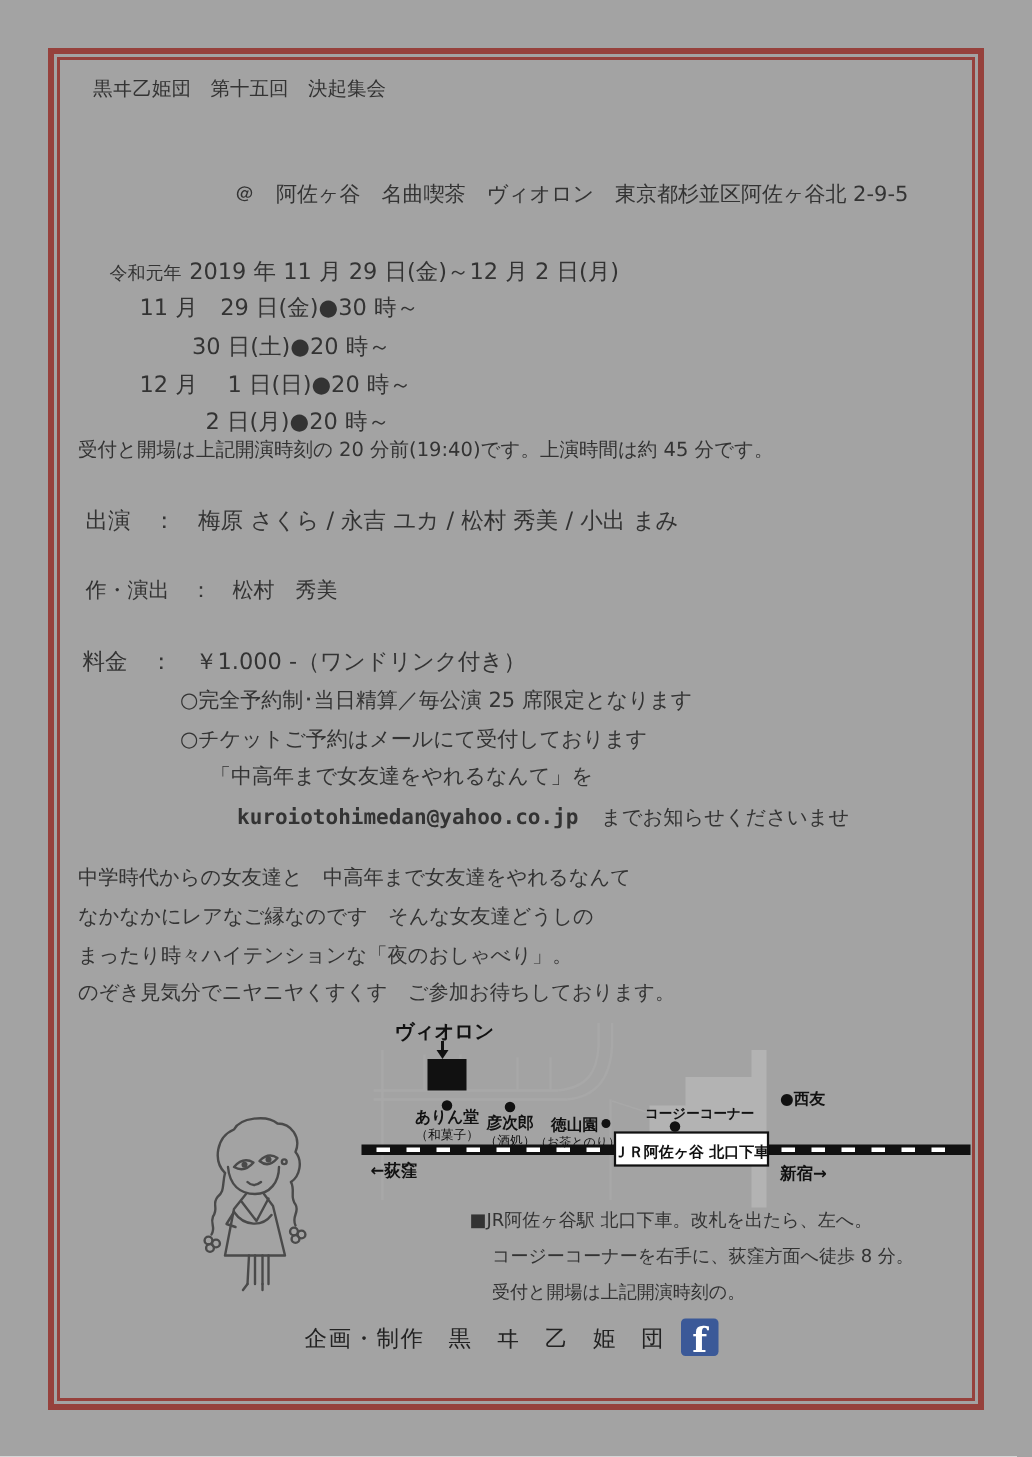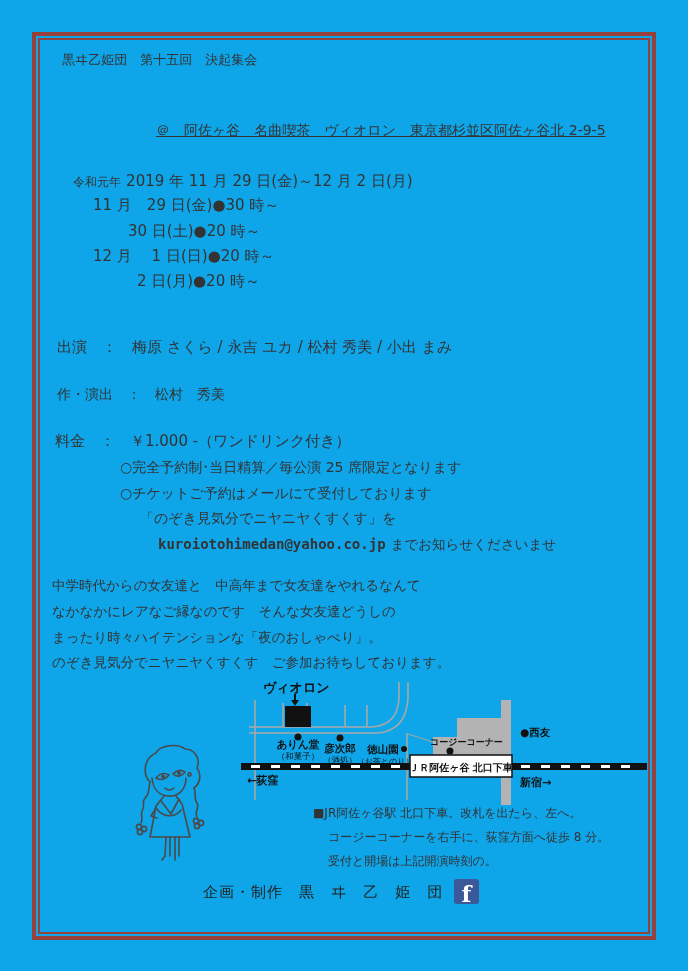--- a/index.html
+++ b/index.html
@@ -1,65 +1,66 @@
 <!DOCTYPE html>
 <html><head>
 <meta charset="utf-8">
 <style>
   html,body { margin:0; padding:0; background:#ffffff; }
   .page {
-    position:relative; width:688px; height:971px; background:#0ea5e9;
+    position:relative; width:688px; height:971px; background:#a3a3a3;
     font-family:"DejaVu Sans", sans-serif; color:#333333; overflow:hidden;
   }
   .frame {
     position:absolute; left:32px; top:32px; width:624px; height:908px;
     border:4px solid #96413c; box-sizing:border-box;
   }
   .frame-inner { position:absolute; inset:2px; border:2px solid #96413c; }
   .t { position:absolute; white-space:nowrap; line-height:1.25; }
   .era { font-size:12px;margin-left:20px; }
   .bigdate { font-size:15px; }
   .email { font-family:"DejaVu Sans Mono", monospace; font-weight:700; font-size:14px; }
-  .email-suffix { font-size:13.5px; }
+  .email-suffix { font-size:13.5px; margin-left:10px; }
   .fb {
     position:absolute; left:454px; top:879px; width:25px; height:25px;
     background:#3b5998; border-radius:3px; color:#ffffff; overflow:hidden;
     font-family:"DejaVu Serif", serif; font-weight:bold; font-size:23px;
     text-align:center; line-height:30px; cursor:pointer;
   }
   .serifline { font-family:"DejaVu Serif", serif; letter-spacing:1px; }
   svg text { font-family:"DejaVu Sans", sans-serif; fill:#111111; }
 </style>
 </head>
 <body>
 
 <div class="page">
   <div class="frame">
     <div class="frame-inner"></div>
   </div>
 
   <div class="t" style="left:62px; top:52px; font-size:13px;">黒ヰ乙姫団　第十五回　決起集会</div>
-  <div class="t" style="left:156px; top:122px; font-size:14px;text-decoration:underline;">＠　阿佐ヶ谷　名曲喫茶　ヴィオロン　東京都杉並区阿佐ヶ谷北 2-9-5</div>
+  <div class="t" style="left:156px; top:122px; font-size:14px;">＠　阿佐ヶ谷　名曲喫茶　ヴィオロン　東京都杉並区阿佐ヶ谷北 2-9-5</div>
 
   <div class="t" style="left:53px; top:171px;">
     <span class="era">令和元年</span>
     <span class="bigdate">2019 年 11 月 29 日(金)～12 月 2 日(月)</span>
   </div>
   <div class="t" style="left:93px;  top:196px; font-size:15px;">11 月　29 日(金)●30 時～</div>
   <div class="t" style="left:128px; top:222px; font-size:15px;">30 日(土)●20 時～</div>
   <div class="t" style="left:93px;  top:247px; font-size:15px;">12 月　 1 日(日)●20 時～</div>
   <div class="t" style="left:137px; top:272px; font-size:15px;">2 日(月)●20 時～</div>
+  <div class="t" style="left:52px; top:293px; font-size:13px;">受付と開場は上記開演時刻の 20 分前(19:40)です。上演時間は約 45 分です。</div>
 
   <div class="t" style="left:57px; top:338px; font-size:15px;">出演　：　梅原 さくら / 永吉 ユカ / 松村 秀美 / 小出 まみ</div>
   <div class="t" style="left:57px; top:386px; font-size:14px;">作・演出　：　松村　秀美</div>
 
   <div class="t" style="left:55px; top:432px; font-size:15px;">料金　：　￥1.000 -（ワンドリンク付き）</div>
   <div class="t" style="left:120px; top:459px; font-size:14px;">○完全予約制･当日精算／毎公演 25 席限定となります</div>
   <div class="t" style="left:120px; top:485px; font-size:14px;">○チケットご予約はメールにて受付しております</div>
-  <div class="t" style="left:140px; top:510px; font-size:14px;">「のぞき見気分でニヤニヤくすくす」を</div>
+  <div class="t" style="left:140px; top:510px; font-size:14px;">「中高年まで女友達をやれるなんて」を</div>
   <div class="t" style="left:158px; top:534px;">
     <span class="email">kuroiotohimedan@yahoo.co.jp</span>
     <span class="email-suffix">までお知らせくださいませ</span>
   </div>
 
   <div class="t" style="left:52px; top:577px; font-size:13.5px;">中学時代からの女友達と　中高年まで女友達をやれるなんて</div>
   <div class="t" style="left:52px; top:603px; font-size:13.5px;">なかなかにレアなご縁なのです　そんな女友達どうしの</div>
   <div class="t" style="left:52px; top:629px; font-size:13.5px;">まったり時々ハイテンションな「夜のおしゃべり」。</div>
   <div class="t" style="left:52px; top:654px; font-size:13.5px;">のぞき見気分でニヤニヤくすくす　ご参加お待ちしております。</div>
 

